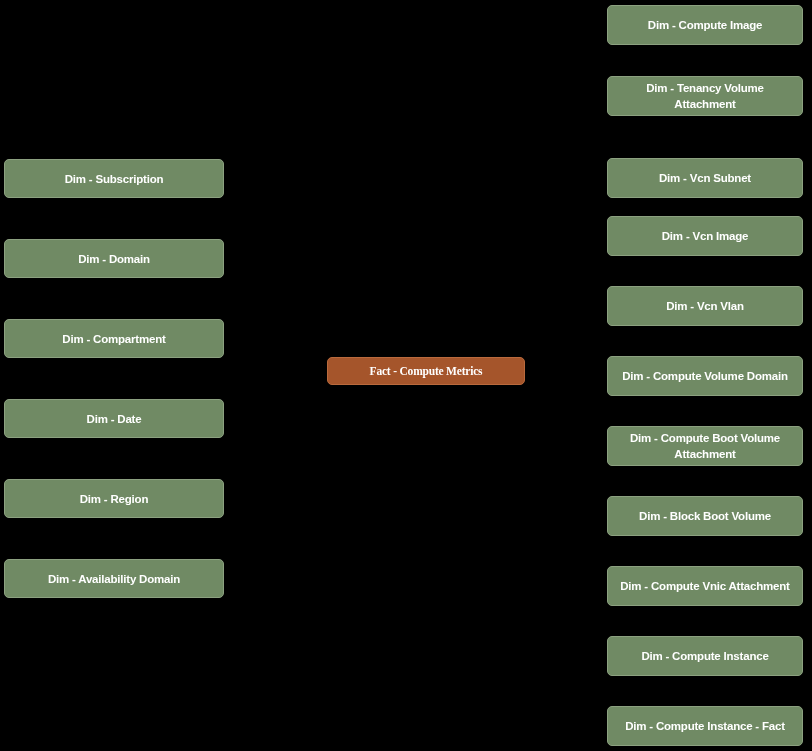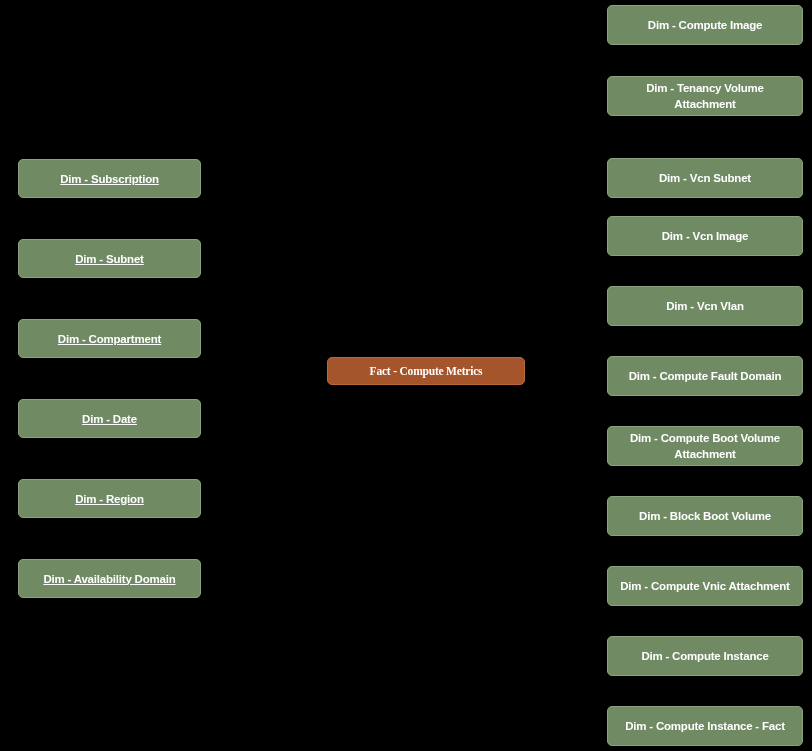--- a/index.html
+++ b/index.html
@@ -40,43 +40,43 @@
     cursor: default;
   }
   .node.dim {
     background: var(--dim-fill);
     border: 1px solid var(--dim-border);
   }
   .node.fact {
     background: var(--fact-fill);
     border: 1px solid var(--fact-border);
   }
-  .left-node  { left: 18px;   width: 183px; height: 39px; text-decoration: underline; }
+  .left-node  { left: 4px;   width: 220px; height: 39px; }
   .fact-node  { left: 327px; top: 357px; width: 198px; height: 28px; font-family: Liberation Serif, serif; }
   .right-node { left: 607px; width: 196px; height: 40px; }
 </style>
 </head>
 <body>
 
 <div class="canvas">
 
   <div class="node dim left-node" style="top:159px">Dim - Subscription</div>
-  <div class="node dim left-node" style="top:239px">Dim - Subnet</div>
+  <div class="node dim left-node" style="top:239px">Dim - Domain</div>
   <div class="node dim left-node" style="top:319px">Dim - Compartment</div>
   <div class="node dim left-node" style="top:399px">Dim - Date</div>
   <div class="node dim left-node" style="top:479px">Dim - Region</div>
   <div class="node dim left-node" style="top:559px">Dim - Availability Domain</div>
 
   <div class="node fact fact-node">Fact - Compute Metrics</div>
 
   <div class="node dim right-node" style="top:5px">Dim - Compute Image</div>
   <div class="node dim right-node" style="top:76px">Dim - Tenancy Volume Attachment</div>
   <div class="node dim right-node" style="top:158px">Dim - Vcn Subnet</div>
   <div class="node dim right-node" style="top:216px">Dim - Vcn Image</div>
   <div class="node dim right-node" style="top:286px">Dim - Vcn Vlan</div>
-  <div class="node dim right-node" style="top:356px">Dim - Compute Fault Domain</div>
+  <div class="node dim right-node" style="top:356px">Dim - Compute Volume Domain</div>
   <div class="node dim right-node" style="top:426px">Dim - Compute Boot Volume Attachment</div>
   <div class="node dim right-node" style="top:496px">Dim - Block Boot Volume</div>
   <div class="node dim right-node" style="top:566px">Dim - Compute Vnic Attachment</div>
   <div class="node dim right-node" style="top:636px">Dim - Compute Instance</div>
   <div class="node dim right-node" style="top:706px">Dim - Compute Instance - Fact</div>
 
 </div>
 
 </body></html>

